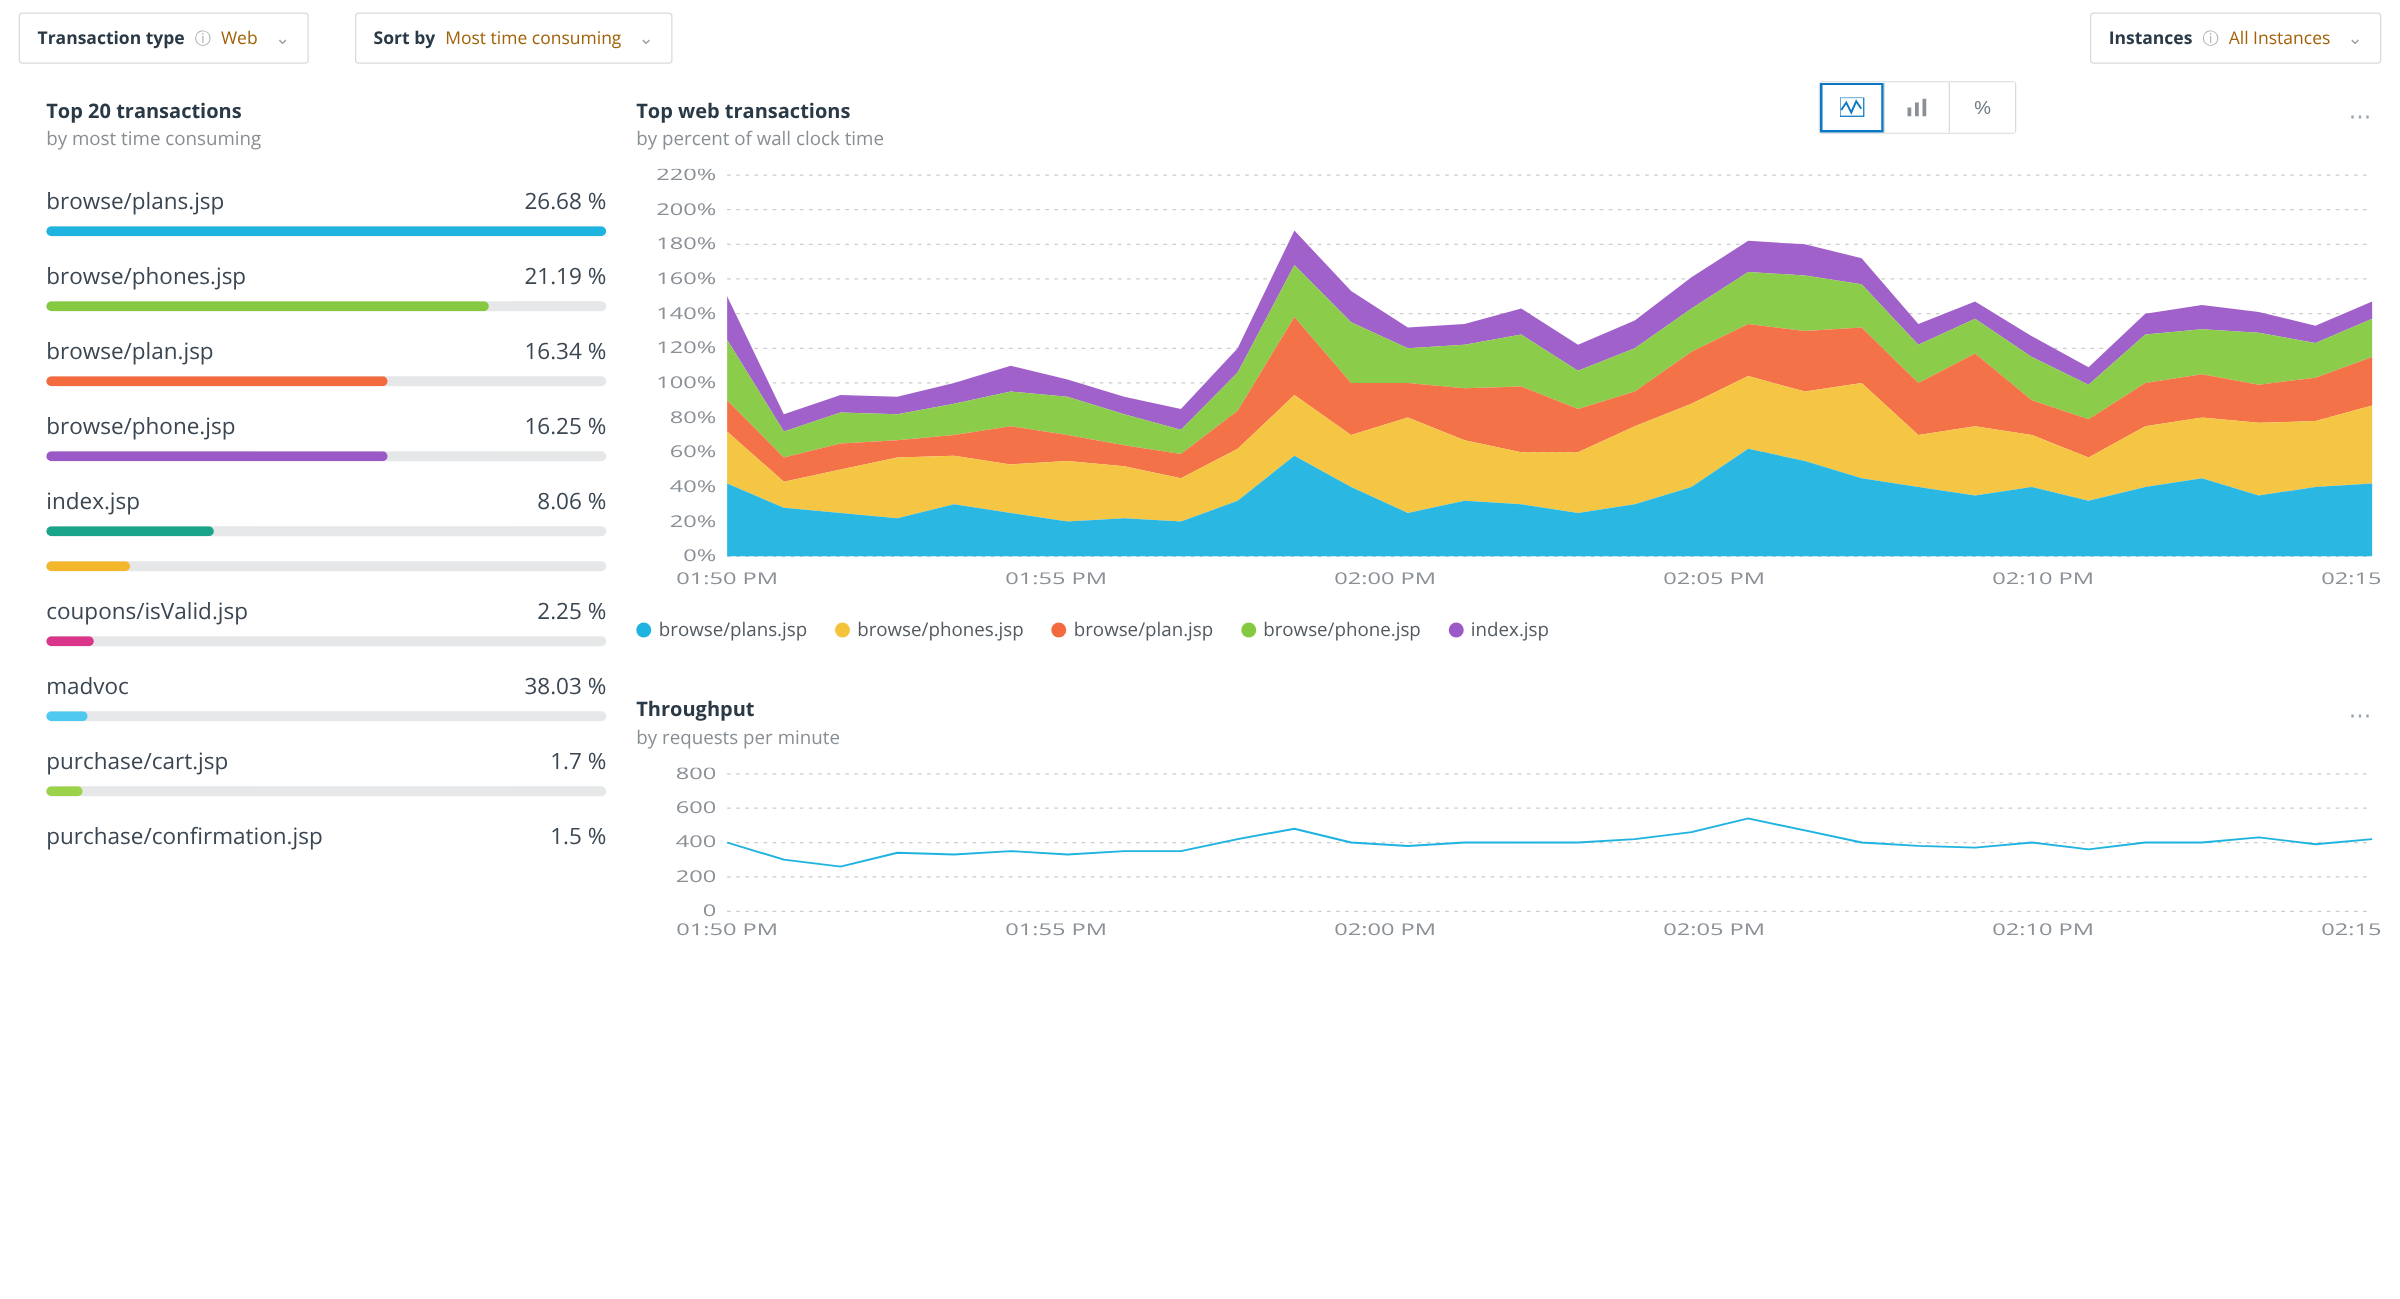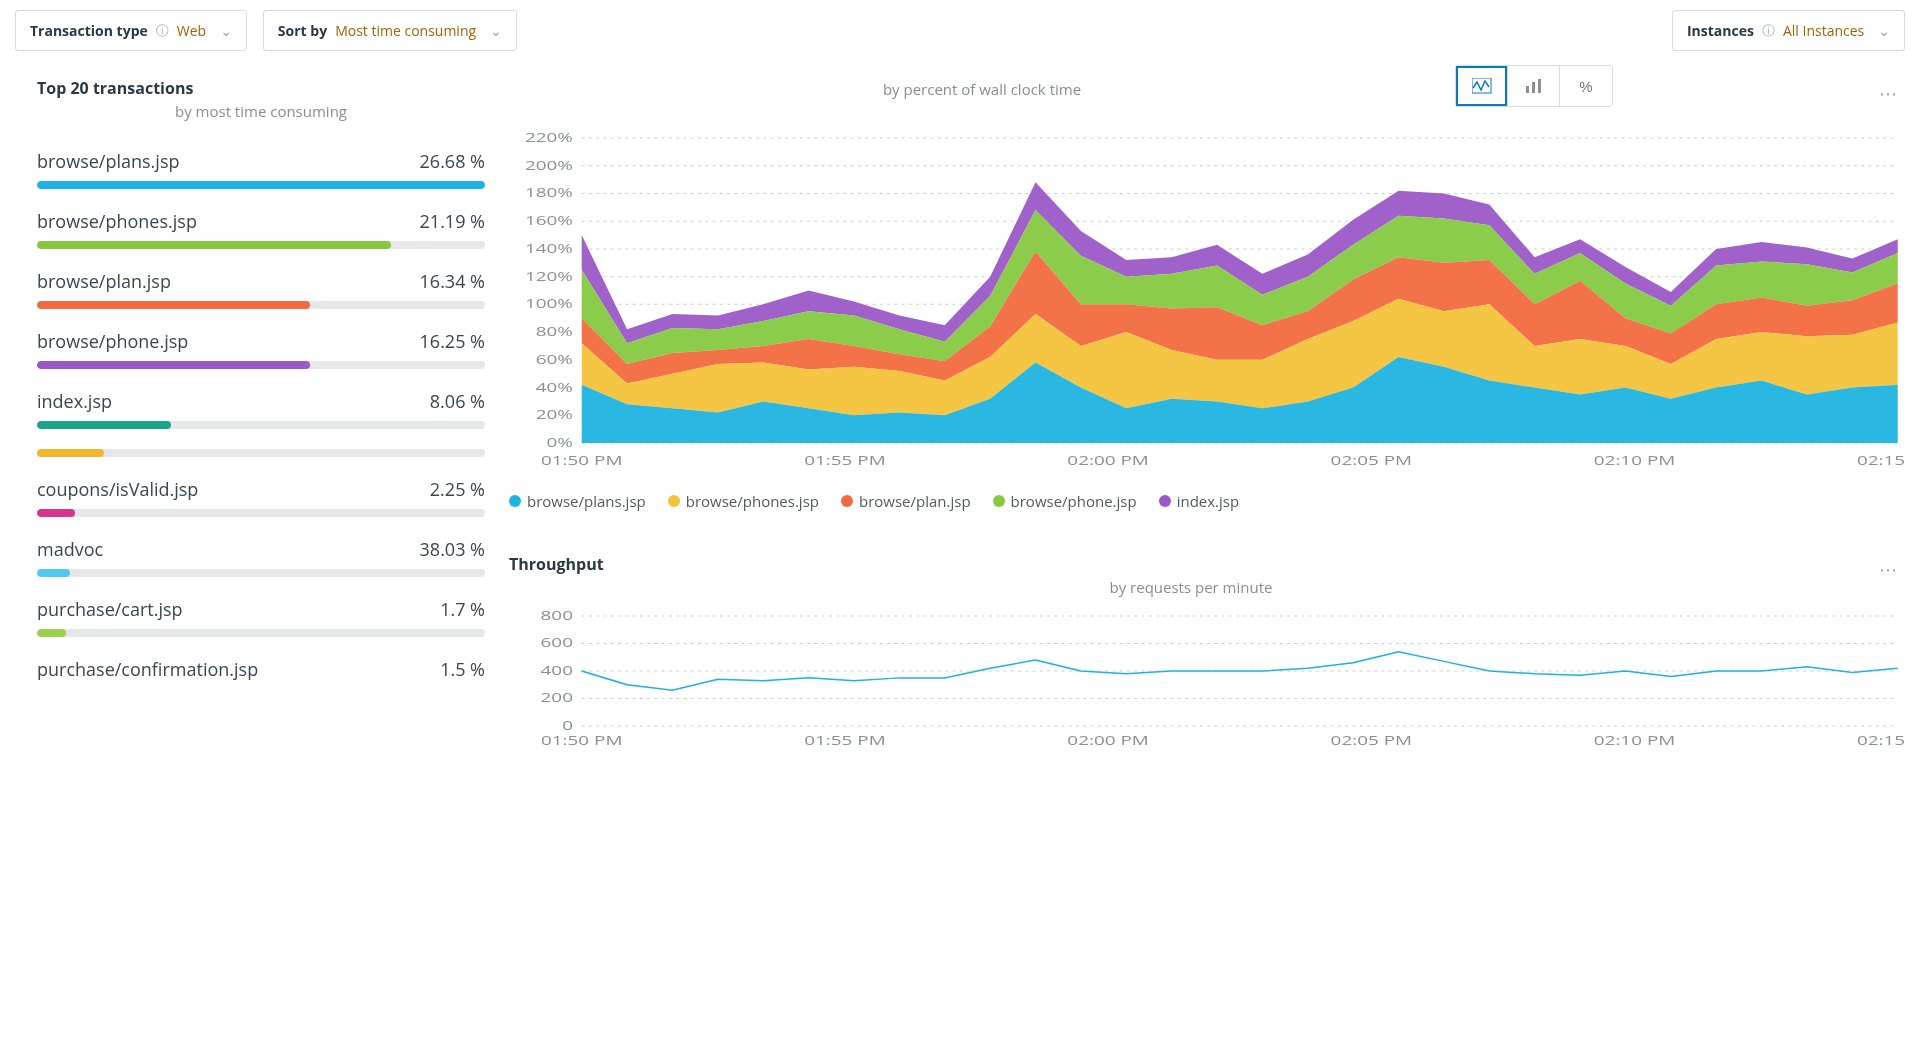--- a/index.html
+++ b/index.html
@@ -5,21 +5,21 @@
   * { box-sizing: border-box; margin: 0; padding: 0; }
   body {
     font-family: -apple-system, BlinkMacSystemFont, "Segoe UI", "Open Sans", sans-serif;
     background: #fff;
     color: #2a3946;
     font-size: 14px;
     padding: 10px 15px 0 15px;
   }
   .topbar {
     display: flex;
-    gap: 16px;
+    gap: 37px;
     margin-bottom: 26px;
   }
   .dropdown {
     border: 1px solid #d8dadb;
     border-radius: 3px;
     padding: 10px 14px;
     display: flex;
     align-items: center;
     gap: 8px;
     cursor: pointer;
@@ -31,21 +31,21 @@
   .instances-wrap { margin-left:auto; }
 
   .main {
     display: flex;
     gap: 24px;
   }
   .sidebar { width: 470px; flex: 0 0 470px; padding-left: 22px; }
   .content { flex: 1; min-width:0; }
 
   .sec-title { font-weight: 700; font-size: 16px; color:#2a3946; }
-  .sec-sub { color:#888f94; font-size: 15px; margin-top:2px;text-align:center; }
+  .sec-sub { color:#888f94; font-size: 15px; margin-top:2px; }
 
   .tx-list { margin-top: 28px; }
   .tx-row { margin-bottom: 20px; cursor:pointer; }
   .tx-head { display:flex; justify-content: space-between; font-size: 18px; color:#3a4651; margin-bottom: 8px;}
   .tx-bar { height: 8px; border-radius: 4px; background: #e5e7e8; overflow:hidden; }
   .tx-fill { height:100%; border-radius: 4px; }
 
   .chart-header { display:flex; align-items:flex-start; }
   .chart-titles { flex:1; }
   .chart-switch {
@@ -182,20 +182,21 @@
       <span>purchase/confirmation.jsp</span>
       <span>1.5 %</span>
     </div>
     </div>
       </div>
   </div>
 
   <div class="content">
     <div class="chart-header">
       <div class="chart-titles">
+        <div class="sec-title">Top web transactions</div>
         <div class="sec-sub">by percent of wall clock time</div>
       </div>
       <div class="chart-switch">
         <button class="active">
           <svg width="20" height="16">
               <polyline points="1,10 5,4 9,12 13,3 17,9" stroke="#0a78c2" fill="none" stroke-width="1.5"></polyline>
               <rect x="0" y="0" width="19" height="15" stroke="#0a78c2" fill="none" stroke-width="1"></rect>
             </svg>
         </button>
         <button>

